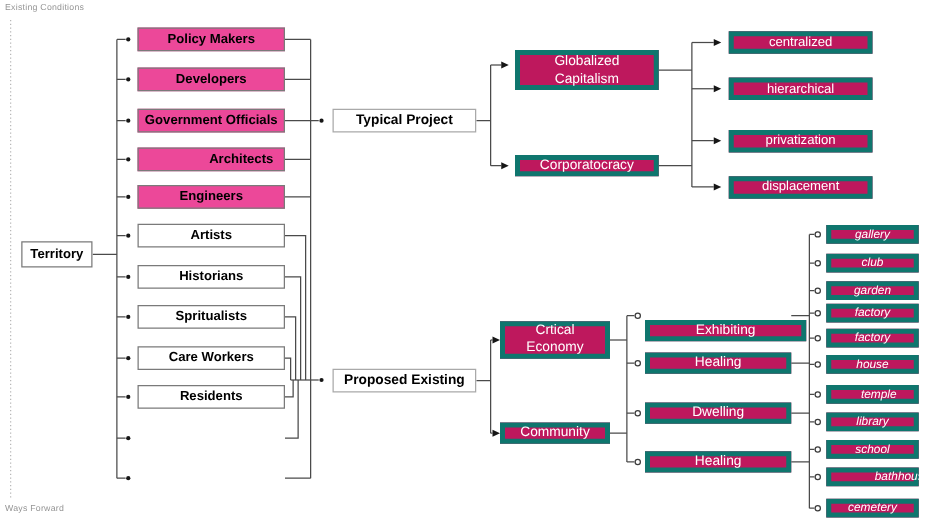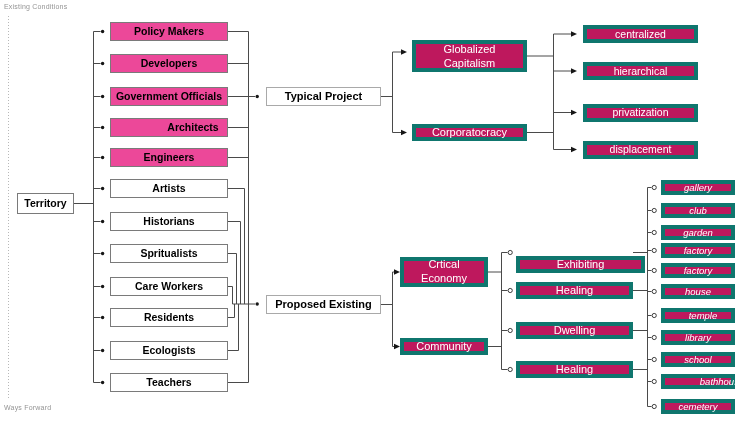--- a/index.html
+++ b/index.html
@@ -149,22 +149,20 @@
 <div class="node n-gray" style="left: 110px; top: 22px; width: 118px; height: 19px;">Policy Makers</div>
     <div class="node n-gray" style="left: 110px; top: 54px; width: 118px; height: 19px;">Developers</div>
     <div class="node n-gray" style="left: 110px; top: 87px; width: 118px; height: 19px;">Government Officials</div>
     <div class="node n-gray" style="left: 110px; top: 118px; width: 118px; height: 19px; padding-left: 48px;">Architects</div>
     <div class="node n-gray" style="left: 110px; top: 148px; width: 118px; height: 19px;">Engineers</div>
     <div class="node n-white" style="left: 110px; top: 179px; width: 118px; height: 19px;">Artists</div>
     <div class="node n-white" style="left: 110px; top: 212px; width: 118px; height: 19px;">Historians</div>
     <div class="node n-white" style="left: 110px; top: 244px; width: 118px; height: 19px;">Spritualists</div>
     <div class="node n-white" style="left: 110px; top: 277px; width: 118px; height: 19px;">Care Workers</div>
     <div class="node n-white" style="left: 110px; top: 308px; width: 118px; height: 19px;">Residents</div>
-    <div class="node n-white" style="left: 110px; top: 341px; width: 118px; height: 19px;">Ecologists</div>
-    <div class="node n-white" style="left: 110px; top: 373px; width: 118px; height: 19px;">Teachers</div>
     <div class="node n-black n-sys" style="left: 412px; top: 40px; width: 115px; height: 32px;">Globalized Capitalism</div>
     <div class="node n-black n-sys" style="left: 412px; top: 124px; width: 115px; height: 17px;">Corporatocracy</div>
     <div class="node n-black" style="left: 583px; top: 25px; width: 115px; height: 18px;">centralized</div>
     <div class="node n-black" style="left: 583px; top: 62px; width: 115px; height: 18px;">hierarchical</div>
     <div class="node n-black" style="left: 583px; top: 103.5px; width: 115px; height: 18px;">privatization</div>
     <div class="node n-black" style="left: 583px; top: 140.5px; width: 115px; height: 18px;">displacement</div>
     <div class="node n-black n-pillar" style="left: 400px; top: 257px; width: 88px; height: 30px;">Crtical Economy</div>
     <div class="node n-black n-pillar" style="left: 400px; top: 338px; width: 88px; height: 17px;">Community</div>
     <div class="node n-black n-prog" style="left: 516px; top: 256px; width: 129px; height: 17px;">Exhibiting</div>
     <div class="node n-black n-prog" style="left: 516px; top: 282px; width: 117px; height: 17px;">Healing</div>

